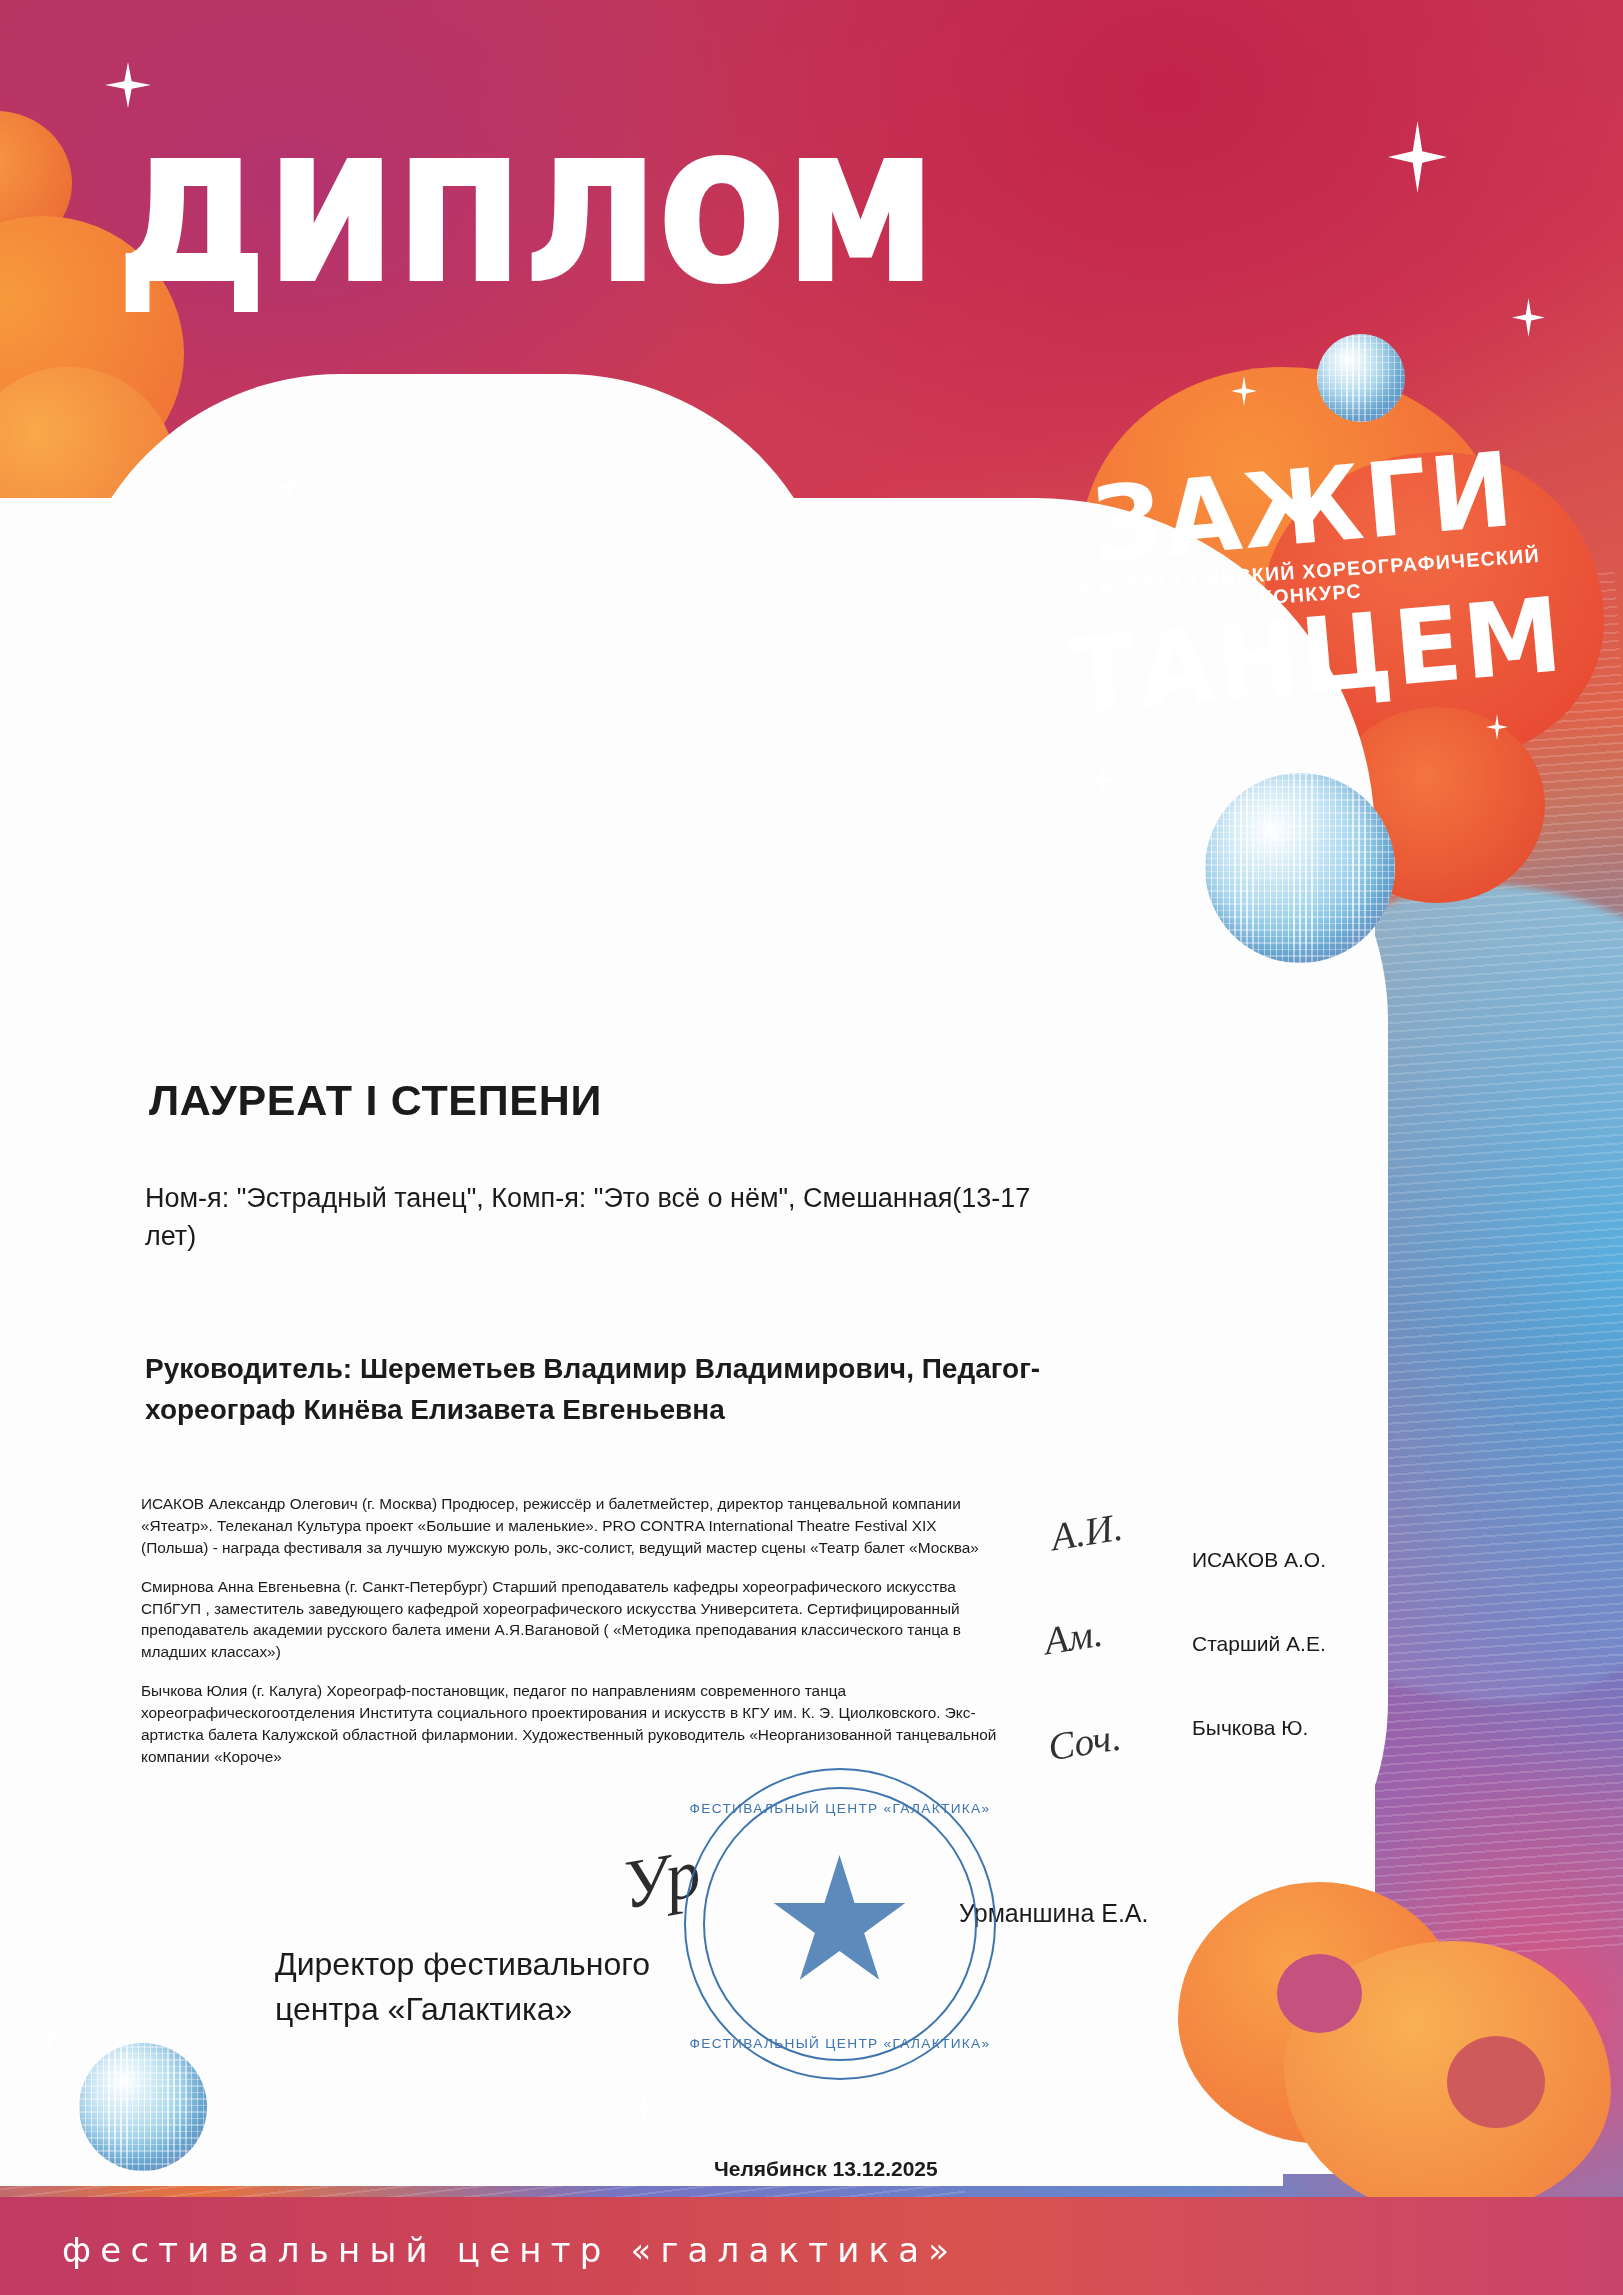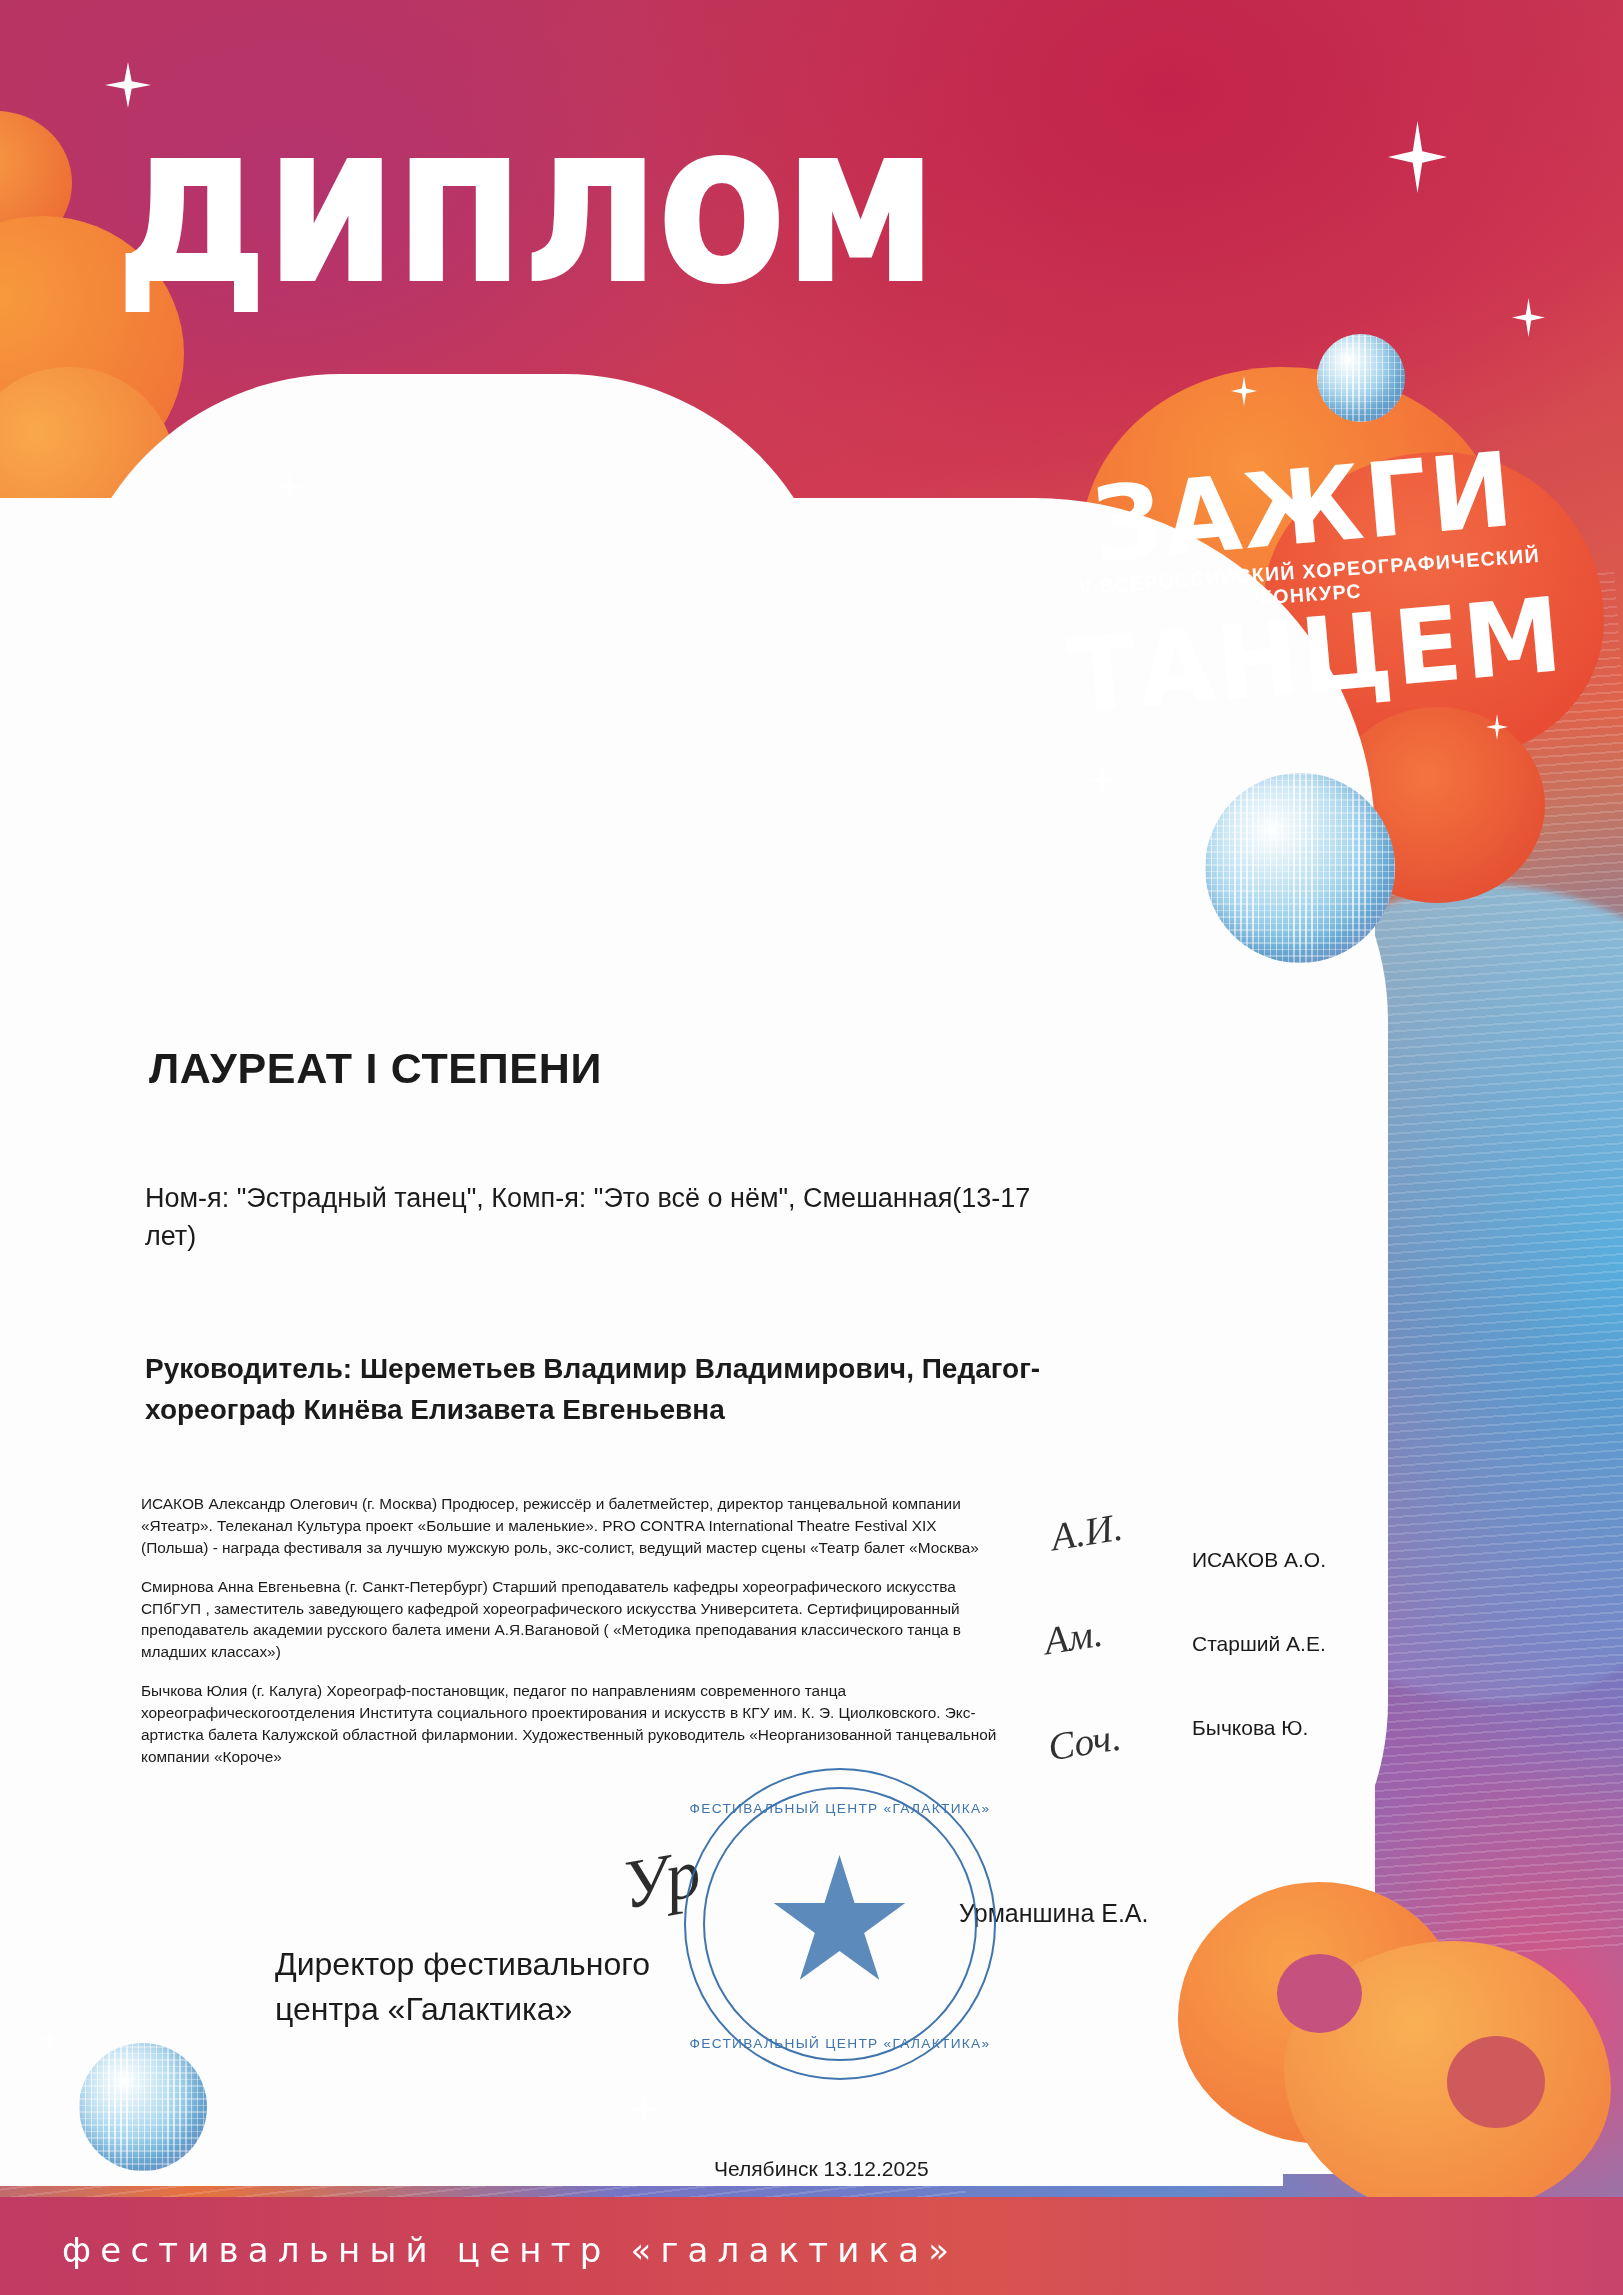--- a/index.html
+++ b/index.html
@@ -214,21 +214,21 @@
     left: 149px;
     top: 802px;
     width: 982px;
     font-size: 41px;
     line-height: 1.32;
     color: #1b1b1b;
   }
   .award {
     position: absolute;
     left: 149px;
-    top: 1044px;
+    top: 1076px;
     font-size: 43px;
     font-weight: 700;
     letter-spacing: 0.7px;
     color: #1b1b1b;
   }
   .nomination {
     position: absolute;
     left: 145px;
     top: 1179px;
     width: 917px;
@@ -350,20 +350,21 @@
   .stamp-top { top: 31px; }
   .stamp-bottom { bottom: 27.5px; }
 
   
   .city-date {
     position: absolute;
     left: 714px;
     top: 2157px;
     font-size: 21px;
     color: #1b1b1b;
+    font-weight: bold;
   }
   .footer-band {
     position: absolute;
     left: 0; bottom: 0;
     width: 100%; height: 98px;
     background: linear-gradient(90deg, #c03a62 0%, #cf4654 35%, #d8534f 60%, #c9446b 100%);
   }
   .footer-text {
     position: absolute;
     left: 62px;

